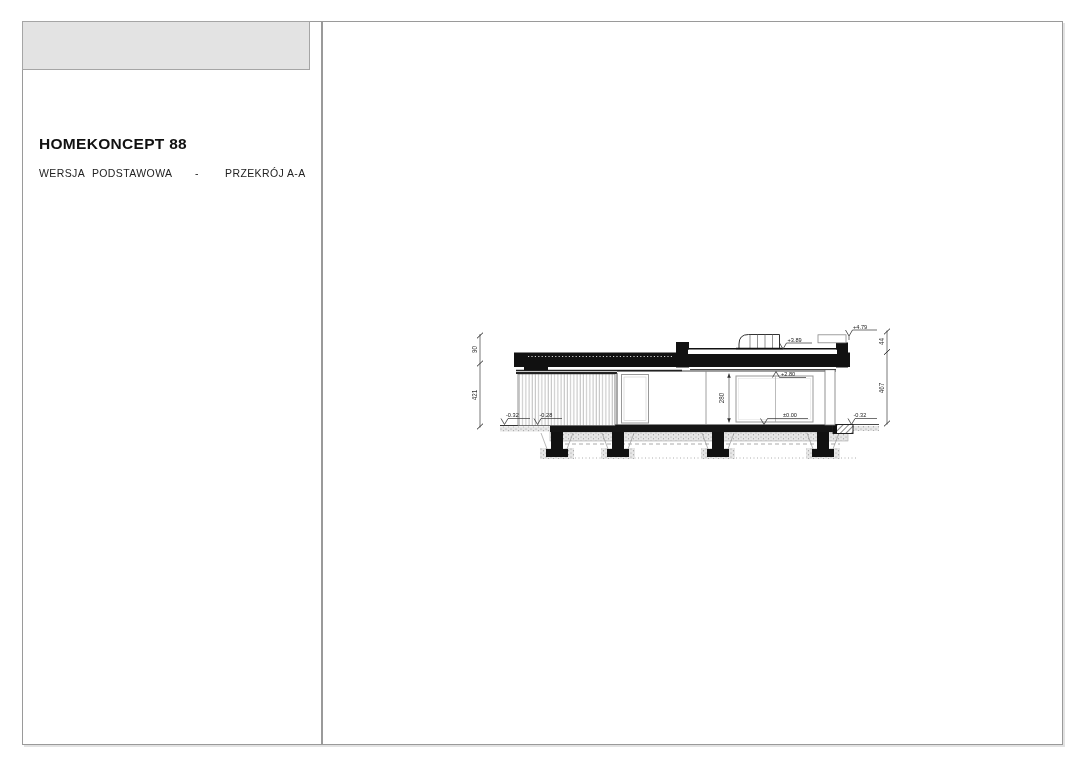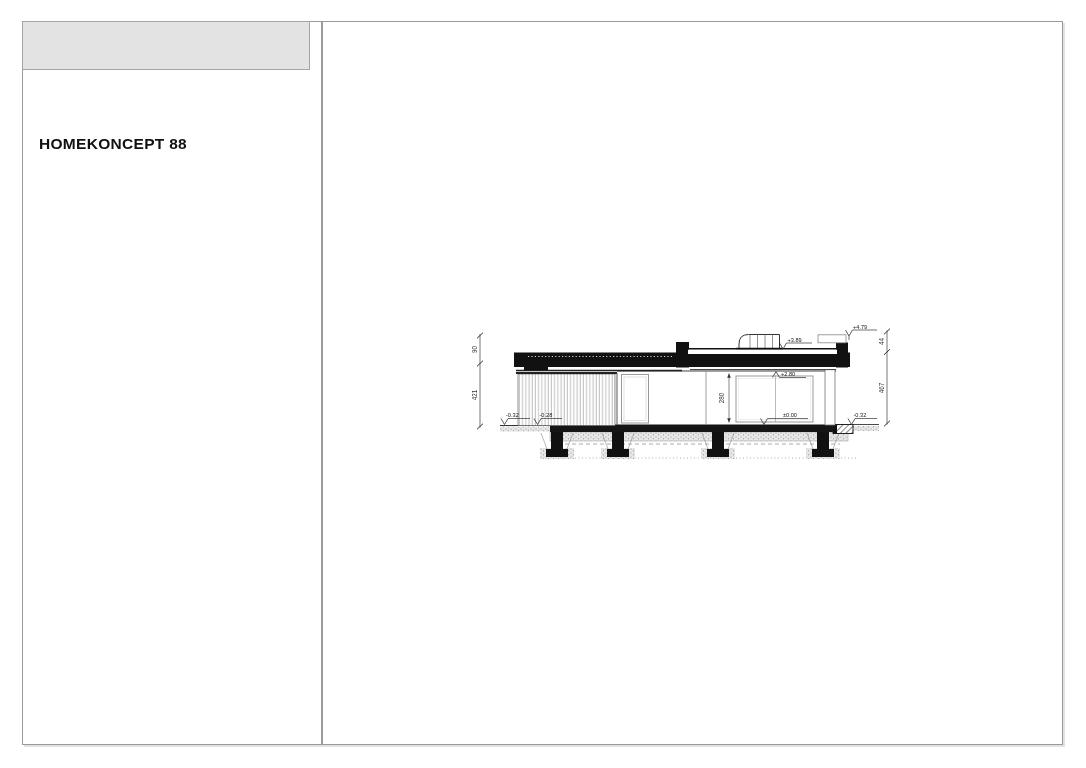--- a/index.html
+++ b/index.html
@@ -38,20 +38,25 @@
   .lvl-text{font-size:5.6px;fill:#222;}
 </style>
 </head>
 <body>
 
 <div class="page">
 
   <div class="sidebar-panel">
     <div class="sidebar-header"></div>
     <div class="sidebar-title">HOMEKONCEPT 88</div>
+    <div class="sidebar-subtitle">
+      <span class="sub-left">WERSJA PODSTAWOWA</span>
+      <span class="sub-sep">-</span>
+      <span class="sub-right">PRZEKRÓJ A-A</span>
+    </div>
   </div>
 
   <div class="main-panel"></div>
 
   <div class="drawing-wrap">
     <svg width="440" height="172" viewBox="460 298 440 172" xmlns="http://www.w3.org/2000/svg">
       <defs>
         <pattern id="clad" width="3.2" height="6" patternUnits="userSpaceOnUse">
           <rect width="3.2" height="6" fill="#ffffff"></rect>
           <line x1="1" y1="0" x2="1" y2="6" stroke="#9a9a9a" stroke-width="0.7"></line>

